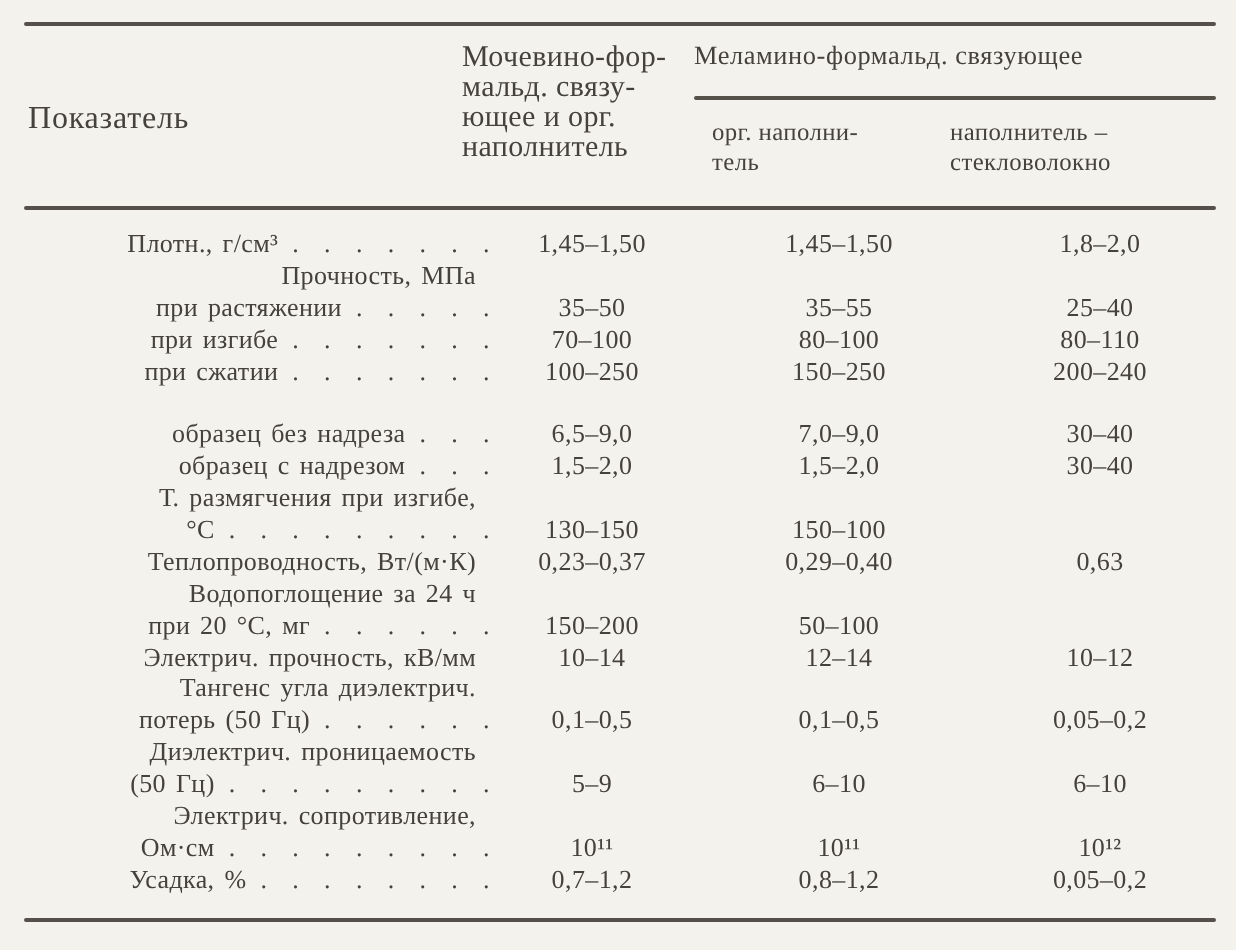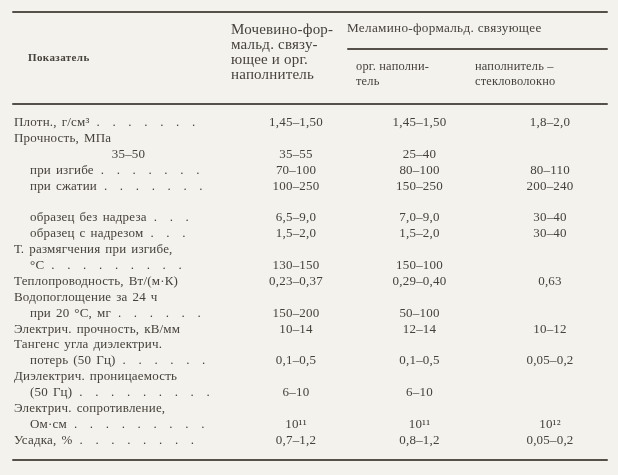--- a/index.html
+++ b/index.html
@@ -23,22 +23,22 @@
   }
   .table { position: absolute; left: 12px; top: 11px; width: 596px; height: 452px; }
 
   .rule { position: absolute; height: 2px; background: var(--rule); border-radius: 1px; }
   .rule.top { left: 0; top: 0; width: 596px; }
   .rule.melamine-divider { left: 335px; top: 37px; width: 261px; }
   .rule.header-bottom { left: 0; top: 92px; width: 596px; }
   .rule.bottom { left: 0; top: 448px; width: 596px; }
 
   .hdr-col1 {
-    position: absolute; left: 16px; top: 40px;
-    font-size: 11px; letter-spacing: 0.4px; font-weight: bold;
+    position: absolute; left: 2px; top: 40px;
+    font-size: 16px; letter-spacing: 0.4px;
   }
   .hdr-col2 {
     position: absolute; left: 219px; top: 11px; width: 116px;
     font-size: 15px; line-height: 14.9px; white-space: pre-line; letter-spacing: 0.2px;
   }
   .hdr-melamine {
     position: absolute; left: 335px; top: 9px; width: 261px;
     text-align: left; font-size: 13.2px; letter-spacing: 0.3px; white-space: nowrap;
   }
   .hdr-col3 {
@@ -53,21 +53,21 @@
   .tbody { position: absolute; left: 0; top: 103px; width: 596px; }
   .row {
     display: grid;
     grid-template-columns: 233px 102px 145px 116px;
     height: 15.9px;
   }
   .cell {
     font-size: 13px; line-height: 15.9px;
     white-space: nowrap; overflow: visible;
   }
-  .cell.lab { padding-left: 2px; word-spacing: 1.5px; letter-spacing: 0.2px; }
+  .cell.lab { padding-left: 2px; word-spacing: 1.5px; letter-spacing: 0.2px; text-align: right; }
   .cell.lab.indent { padding-left: 18px; }
   .leader { word-spacing: 9px; padding-left: 7px; }
   .cell.val { text-align: center; letter-spacing: 0.2px; }
 </style>
 </head>
 <body>
 
 <div class="page">
   <div class="table">
 
@@ -99,20 +99,21 @@
     <div class="cell val">1,45–1,50</div>
     <div class="cell val">1,8–2,0</div>
   </div>
         <div class="row">
     <div class="cell lab"><span class="lbl">Прочность, МПа</span><span class="leader"></span></div>
     <div class="cell val"></div>
     <div class="cell val"></div>
     <div class="cell val"></div>
   </div>
         <div class="row">
+    <div class="cell lab indent"><span class="lbl">при растяжении</span><span class="leader">. . . . .</span></div>
     <div class="cell val">35–50</div>
     <div class="cell val">35–55</div>
     <div class="cell val">25–40</div>
   </div>
         <div class="row">
     <div class="cell lab indent"><span class="lbl">при изгибе</span><span class="leader">. . . . . . .</span></div>
     <div class="cell val">70–100</div>
     <div class="cell val">80–100</div>
     <div class="cell val">80–110</div>
   </div>
@@ -187,20 +188,21 @@
     <div class="cell val">0,05–0,2</div>
   </div>
         <div class="row">
     <div class="cell lab"><span class="lbl">Диэлектрич. проницаемость</span><span class="leader"></span></div>
     <div class="cell val"></div>
     <div class="cell val"></div>
     <div class="cell val"></div>
   </div>
         <div class="row">
     <div class="cell lab indent"><span class="lbl">(50 Гц)</span><span class="leader">. . . . . . . . .</span></div>
+    <div class="cell val">5–9</div>
     <div class="cell val">6–10</div>
     <div class="cell val">6–10</div>
   </div>
         <div class="row">
     <div class="cell lab"><span class="lbl">Электрич. сопротивление,</span><span class="leader"></span></div>
     <div class="cell val"></div>
     <div class="cell val"></div>
     <div class="cell val"></div>
   </div>
         <div class="row">

